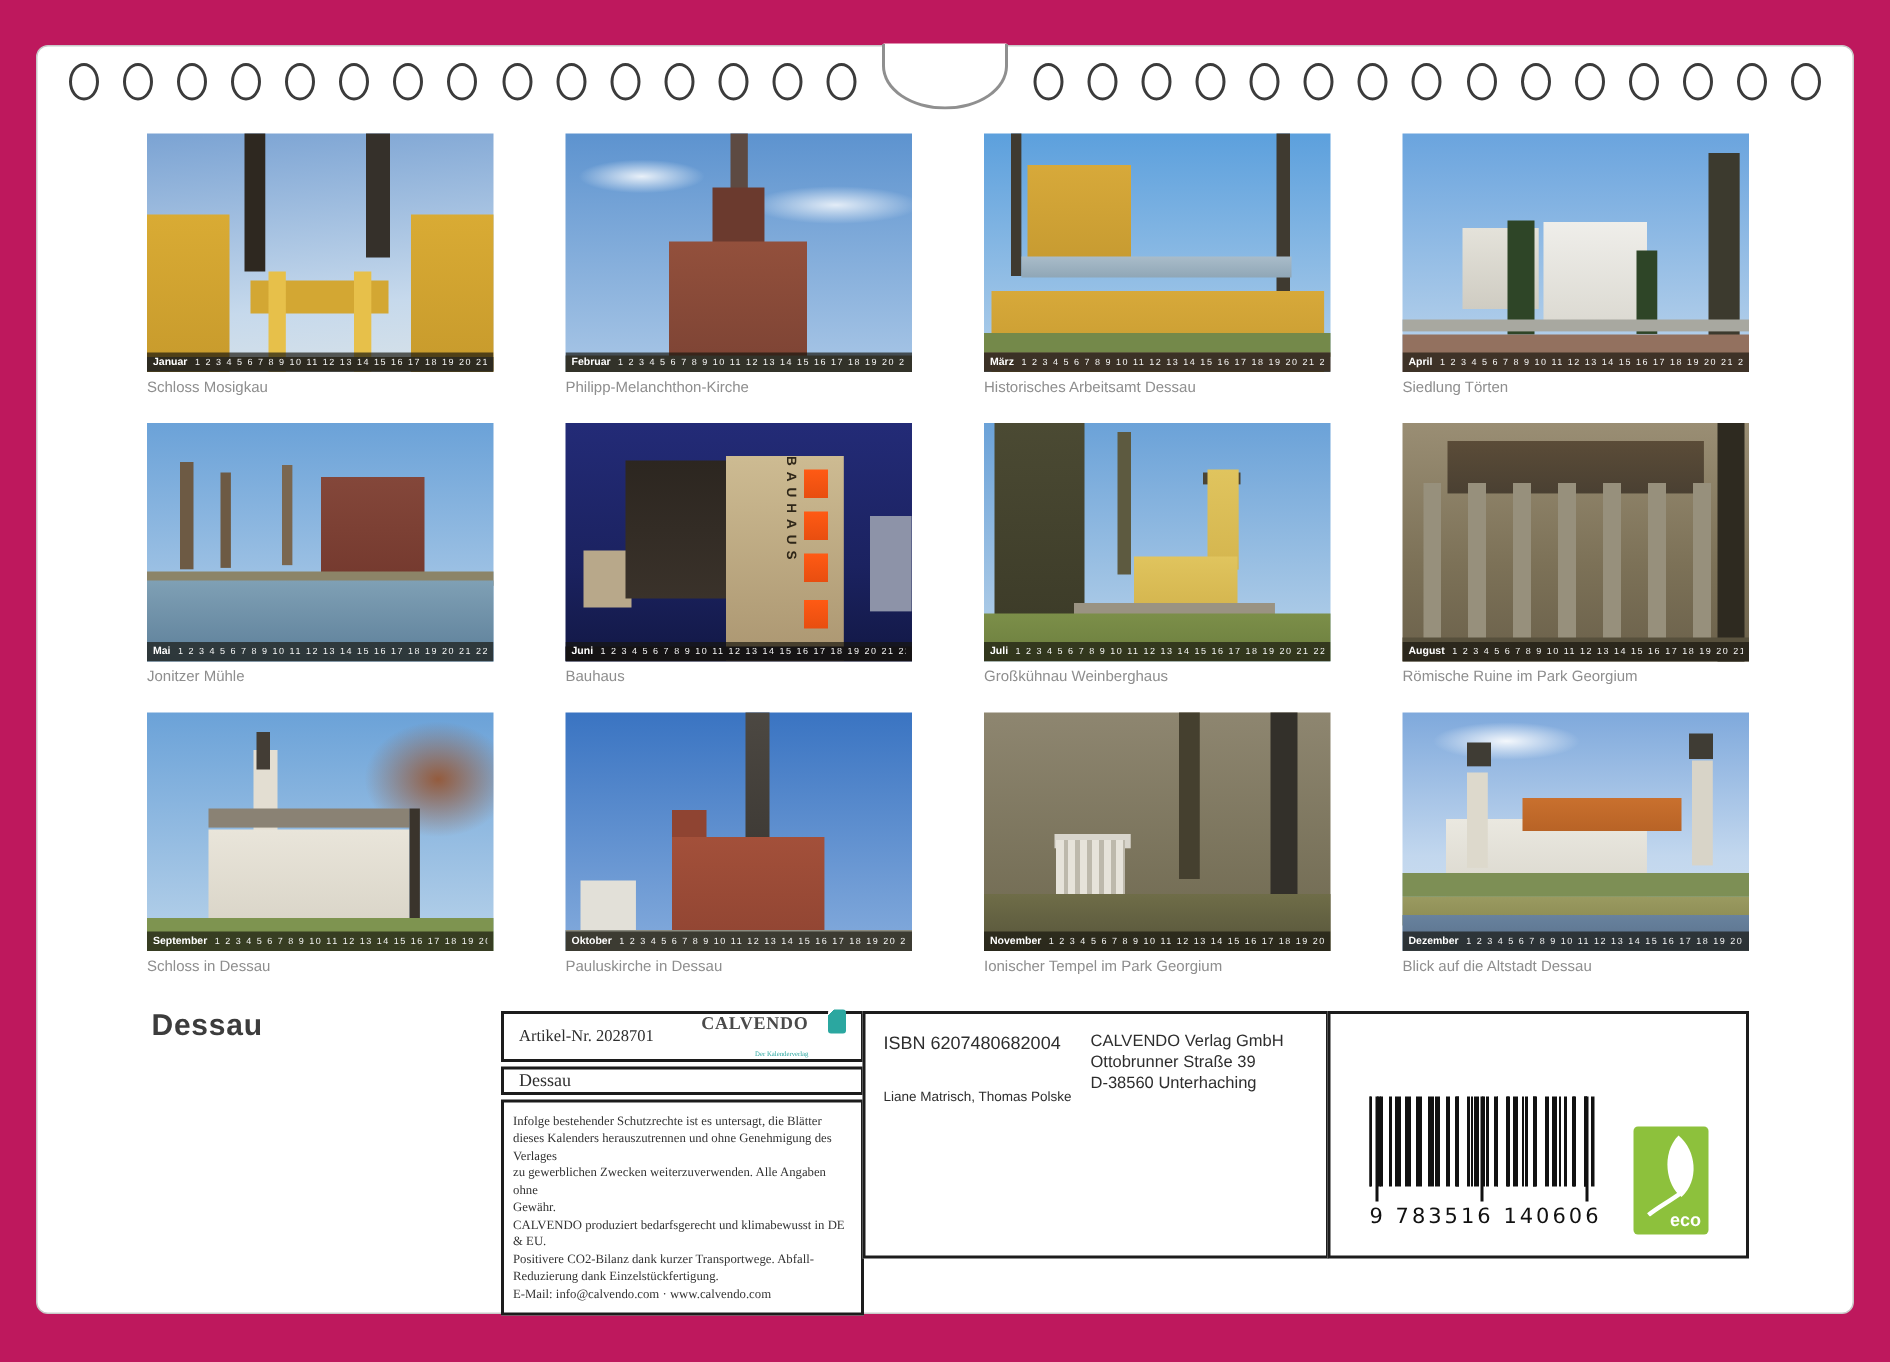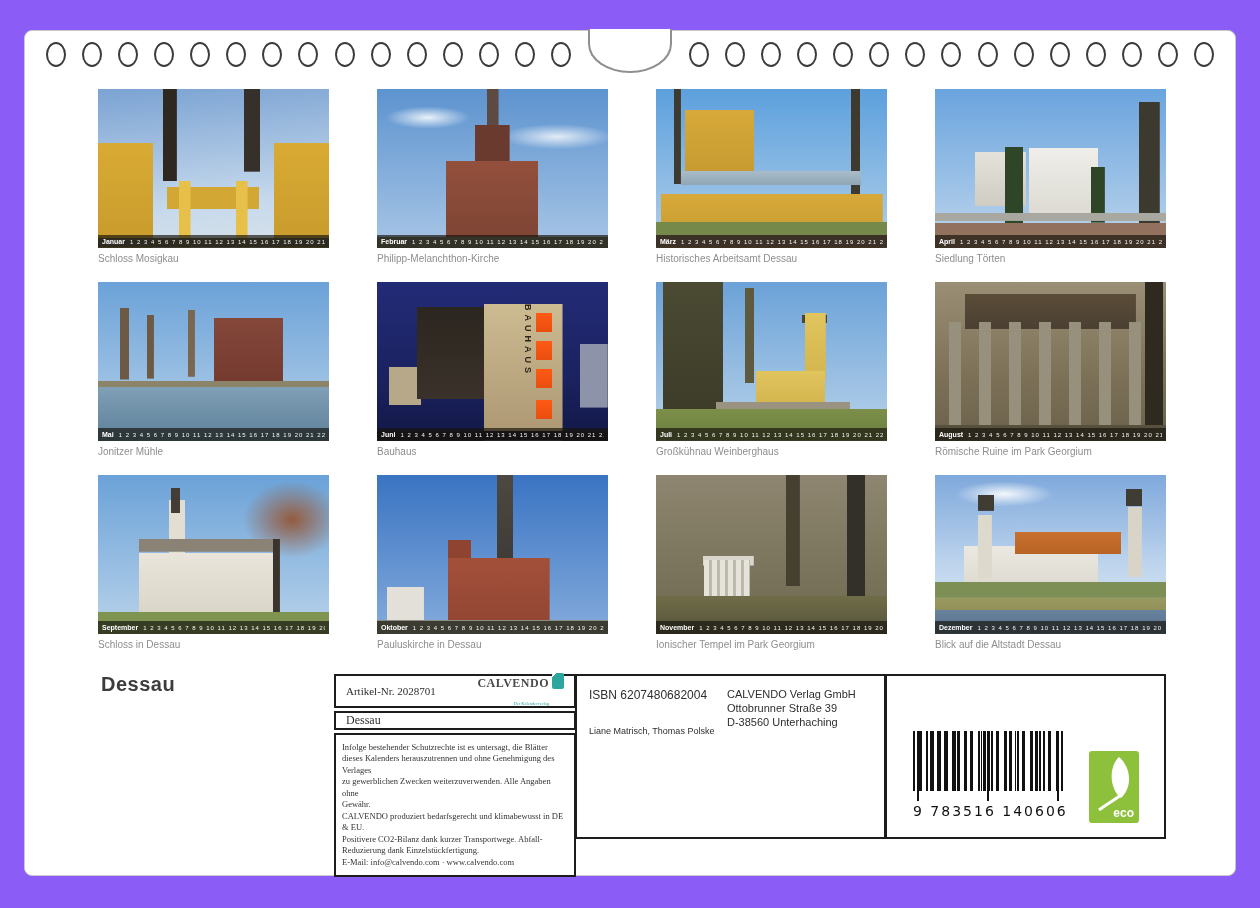--- a/index.html
+++ b/index.html
@@ -1,17 +1,17 @@
 <!DOCTYPE html>
 <html><head>
 <meta charset="utf-8">
 <style>
   * { box-sizing: border-box; margin: 0; padding: 0; }
   html,body { width:1260px; height:908px; background:#fff; font-family:"Liberation Sans", sans-serif; }
-  .stage { position:relative; width:1260px; height:908px; background:#8b5cf6; overflow:hidden; }
+  .stage { position:relative; width:1260px; height:908px; background:#be185d; overflow:hidden; }
 
   
   .sheet { position:absolute; left:24px; top:30px; width:1212px; height:846px;
            background:#fff; border:1px solid #c9c9c9; border-radius:8px; }
 
   
   .holes { position:absolute; top:9px; left:21px; right:21px; height:28px;
            display:flex; align-items:center; justify-content:space-between; }
   .hole { width:20px; height:25px; border:2px solid #3b3b3b; border-radius:50%; background:#fff; flex:0 0 auto; }
   .hole-gap { width:86px; height:1px; flex:0 0 auto; }
@@ -146,21 +146,21 @@
   .page-title { position:absolute; left:76px; top:642px; font-size:20px; color:#3c3c3c; letter-spacing:.5px; }
 
   .info-wrap { position:absolute; left:309px; top:643px; width:834px; height:165px; display:flex; }
   .col1 { width:242px; display:flex; flex-direction:column; gap:3px;font-family:Liberation Serif, serif; }
   .box { border:2px solid #1c1c1c; background:#fff; }
   .box-artikel { height:34px; display:flex; align-items:center; justify-content:space-between; padding:0 10px; }
   .artikel-text { font-size:11px; color:#2e2e2e; }
   .box-series { height:28px; display:flex; align-items:center; padding:0 10px; font-size:12px; color:#2e2e2e; }
   .box-legal { flex:1; padding:7px 6px; font-size:8.5px; line-height:1.35; color:#333; }
 
-  .logo { display:flex; align-items:flex-start; gap:3px; }
+  .logo { display:flex; align-items:flex-start; gap:13px; }
   .logo-txt { text-align:right; }
   .logo-name { font-size:12px; font-weight:bold; color:#4a4a4a; letter-spacing:.5px; line-height:1; }
   .logo-tag { font-size:4.5px; color:#2ba7a0; line-height:1.4; }
   .logo-mark { width:12px; height:16px; background:linear-gradient(135deg, #fff 0 3px, #2ba7a0 3px); border-radius:2px; }
 
   .col2 { width:311px; border:2px solid #1c1c1c; margin-left:-1px; position:relative; background:#fff; }
   .isbn { position:absolute; left:12px; top:12px; font-size:12px; color:#2e2e2e; }
   .publisher { position:absolute; left:150px; top:12px; font-size:11px; line-height:1.25; color:#2e2e2e; }
   .authors { position:absolute; left:12px; top:50px; font-size:9px; color:#2e2e2e; }
 

